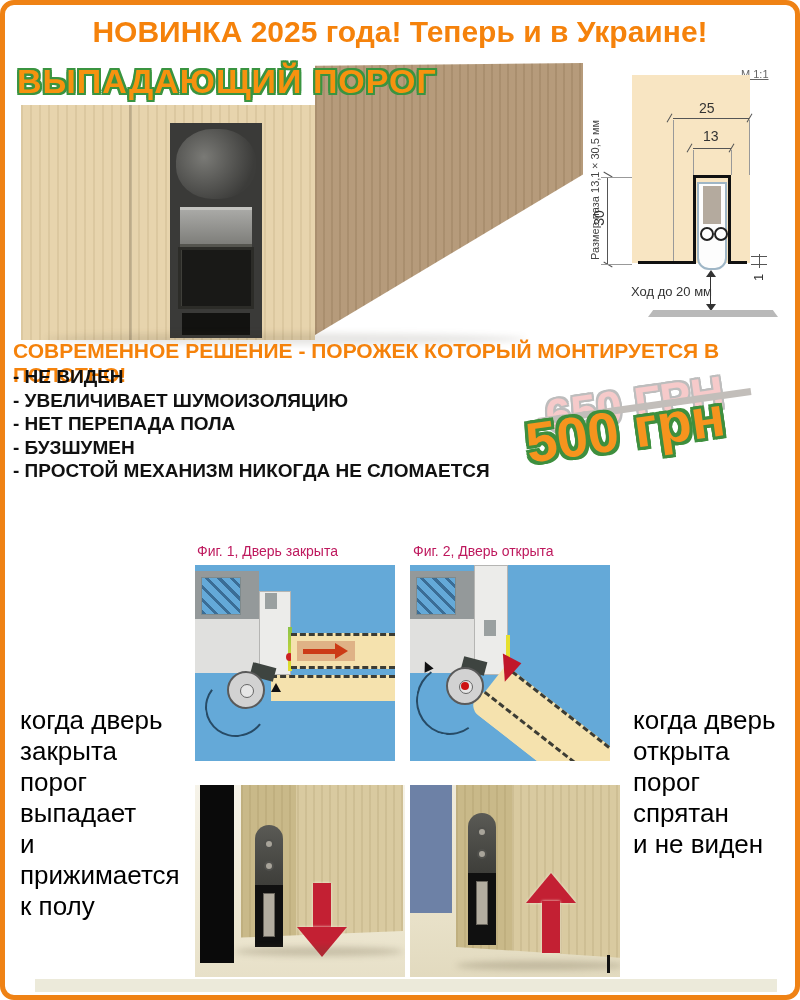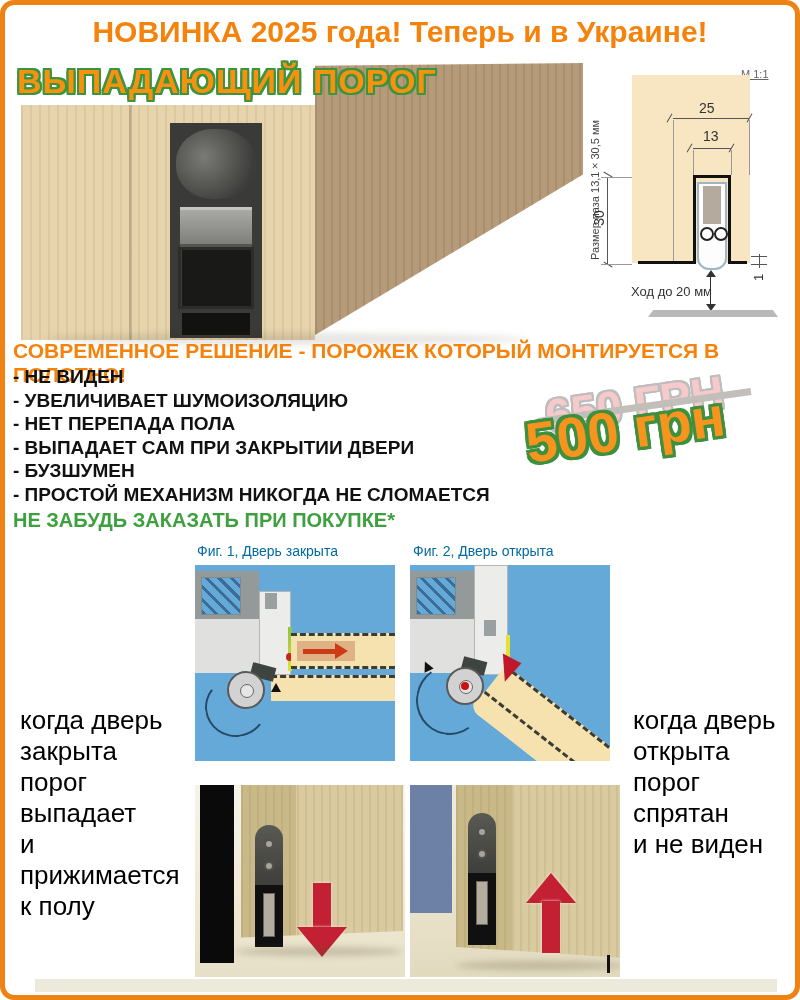--- a/index.html
+++ b/index.html
@@ -94,21 +94,21 @@
   .old-price{left:540px;top:372px;transform:rotate(-8deg);color:#f6caca;font-size:46px;font-weight:700;
     text-shadow:-2px -2px 0 #bdbdbd,2px -2px 0 #bdbdbd,-2px 2px 0 #bdbdbd,2px 2px 0 #bdbdbd,
                 -2px 0 0 #bdbdbd,2px 0 0 #bdbdbd,0 -2px 0 #bdbdbd,0 2px 0 #bdbdbd;z-index:3;}
   .old-price-strike{left:532px;top:398px;width:215px;height:7px;background:#c2beba;
                     transform:rotate(-8deg);z-index:4;}
   .new-price{left:520px;top:392px;transform:rotate(-8deg);color:#f6941e;font-size:56px;font-weight:700;
     text-shadow:-3px -3px 0 #3e8f3e,3px -3px 0 #3e8f3e,-3px 3px 0 #3e8f3e,3px 3px 0 #3e8f3e,
                 -3px 0 0 #3e8f3e,3px 0 0 #3e8f3e,0 -3px 0 #3e8f3e,0 3px 0 #3e8f3e;z-index:5;}
 
   
-  .fig-caption{top:538px;color:#0369a1;font-size:14px;}
+  .fig-caption{top:538px;color:#be185d;font-size:14px;}
   #fig1-caption{left:192px;} #fig2-caption{left:408px;}
   .figbox{top:560px;width:200px;height:196px;background:#64a9d8;overflow:hidden;}
   #fig1{left:190px;} #fig2{left:405px;}
   .f-wall{left:0;top:6px;width:64px;height:48px;background:#94999a;}
   .f-hatch{left:6px;top:12px;width:38px;height:36px;border:1px solid #7f8a8c;background:
     repeating-linear-gradient(45deg,rgba(25,60,95,.55) 0 3px,rgba(0,0,0,0) 3px 9px),#64a9d8;}
   .f-band{left:0;top:54px;width:64px;height:54px;background:#e0e0de;}
   .f-frame{left:64px;top:26px;width:32px;height:84px;background:#ececea;border:1px solid #b5b5b3;box-sizing:border-box;}
   .f-hook{left:70px;top:28px;width:12px;height:16px;background:#9aa0a0;}
   .f-strip{width:4px;background:linear-gradient(#8bc34a,#e6e02e);}
@@ -243,28 +243,26 @@
     <div class="abs trv-dn"></div>
     <div class="abs td-travel">Ход до 20 мм</div>
     <div class="abs td-floor"></div>
   </div>
 
   <div class="abs headline">СОВРЕМЕННОЕ РЕШЕНИЕ - ПОРОЖЕК КОТОРЫЙ МОНТИРУЕТСЯ В ПОЛОТНО!</div>
   <ul class="abs" id="features">
       <li>- НЕ ВИДЕН</li>
       <li>- УВЕЛИЧИВАЕТ ШУМОИЗОЛЯЦИЮ</li>
       <li>- НЕТ ПЕРЕПАДА ПОЛА</li>
-      <li>- ВЫПАДАЕТ САМ ПРИ ЗАКРЫТИИ ДВЕРИ</li>
       <li>- БУЗШУМЕН</li>
       <li>- ПРОСТОЙ МЕХАНИЗМ НИКОГДА НЕ СЛОМАЕТСЯ</li>
     </ul>
   <div class="abs old-price">650 ГРН</div>
   <div class="abs old-price-strike"></div>
   <div class="abs new-price">500 грн</div>
-  <div class="abs reminder">НЕ ЗАБУДЬ ЗАКАЗАТЬ ПРИ ПОКУПКЕ*</div>
 
   <div class="abs fig-caption" id="fig1-caption">Фиг. 1, Дверь закрыта</div>
   <div class="abs fig-caption" id="fig2-caption">Фиг. 2, Дверь открыта</div>
 
   <div class="abs figbox" id="fig1">
     <div class="abs f-wall"></div>
     <div class="abs f-hatch"></div>
     <div class="abs f-band"></div>
     <div class="abs f-frame"></div>
     <div class="abs f-hook"></div>

